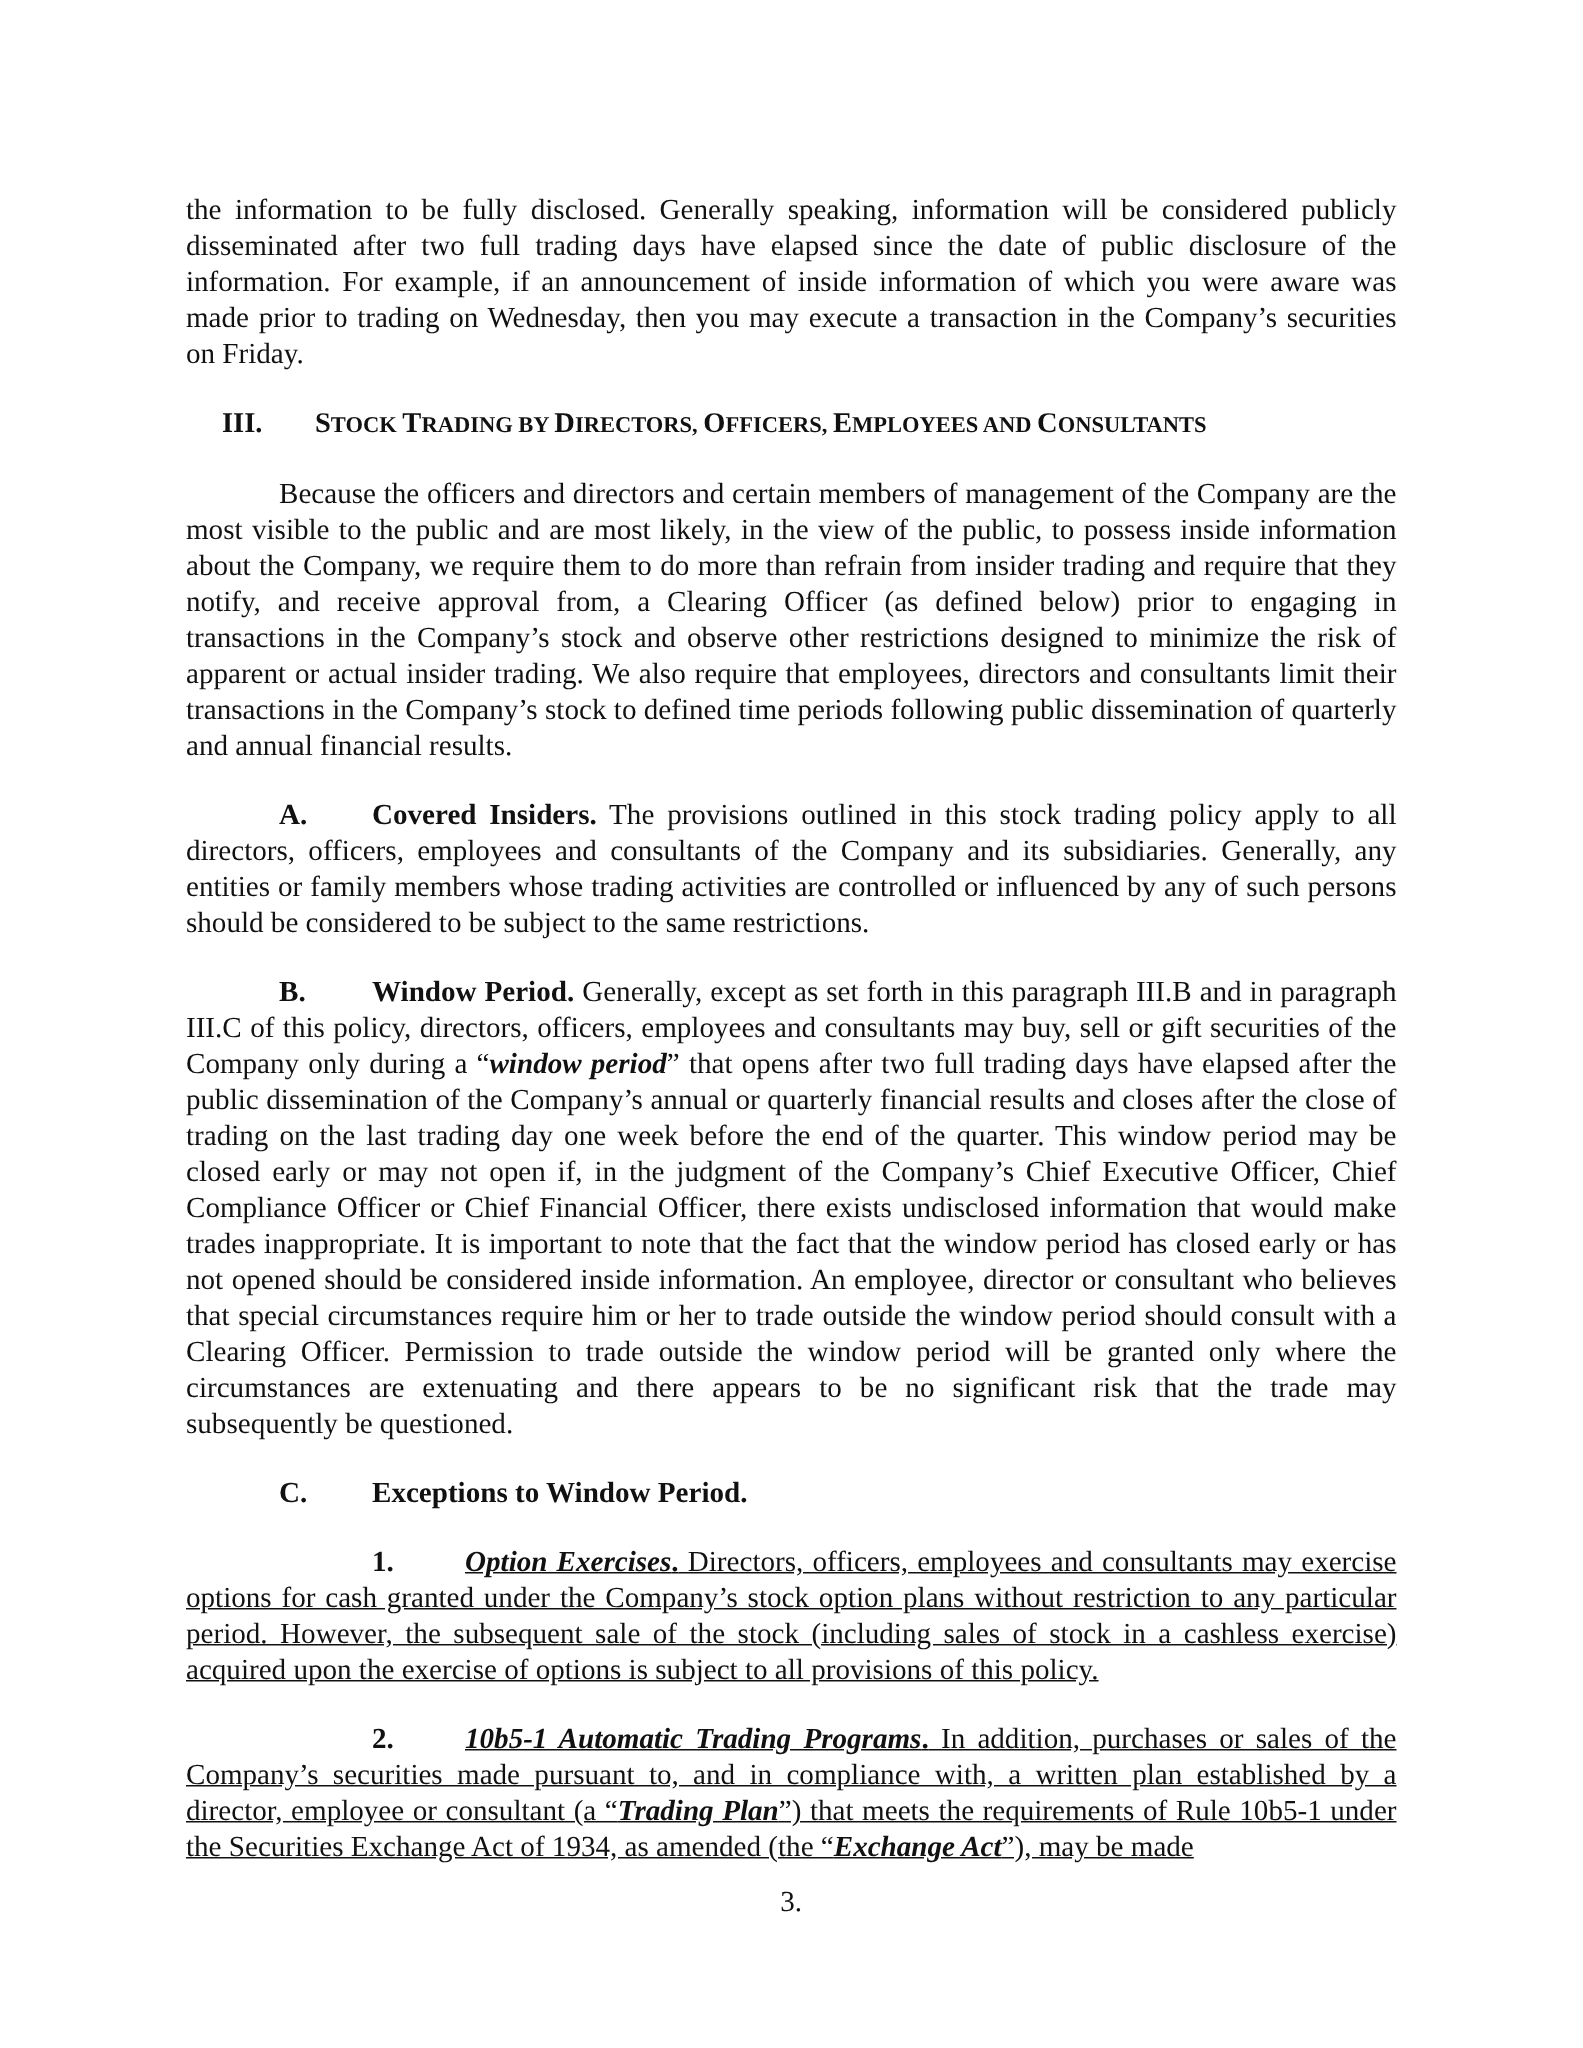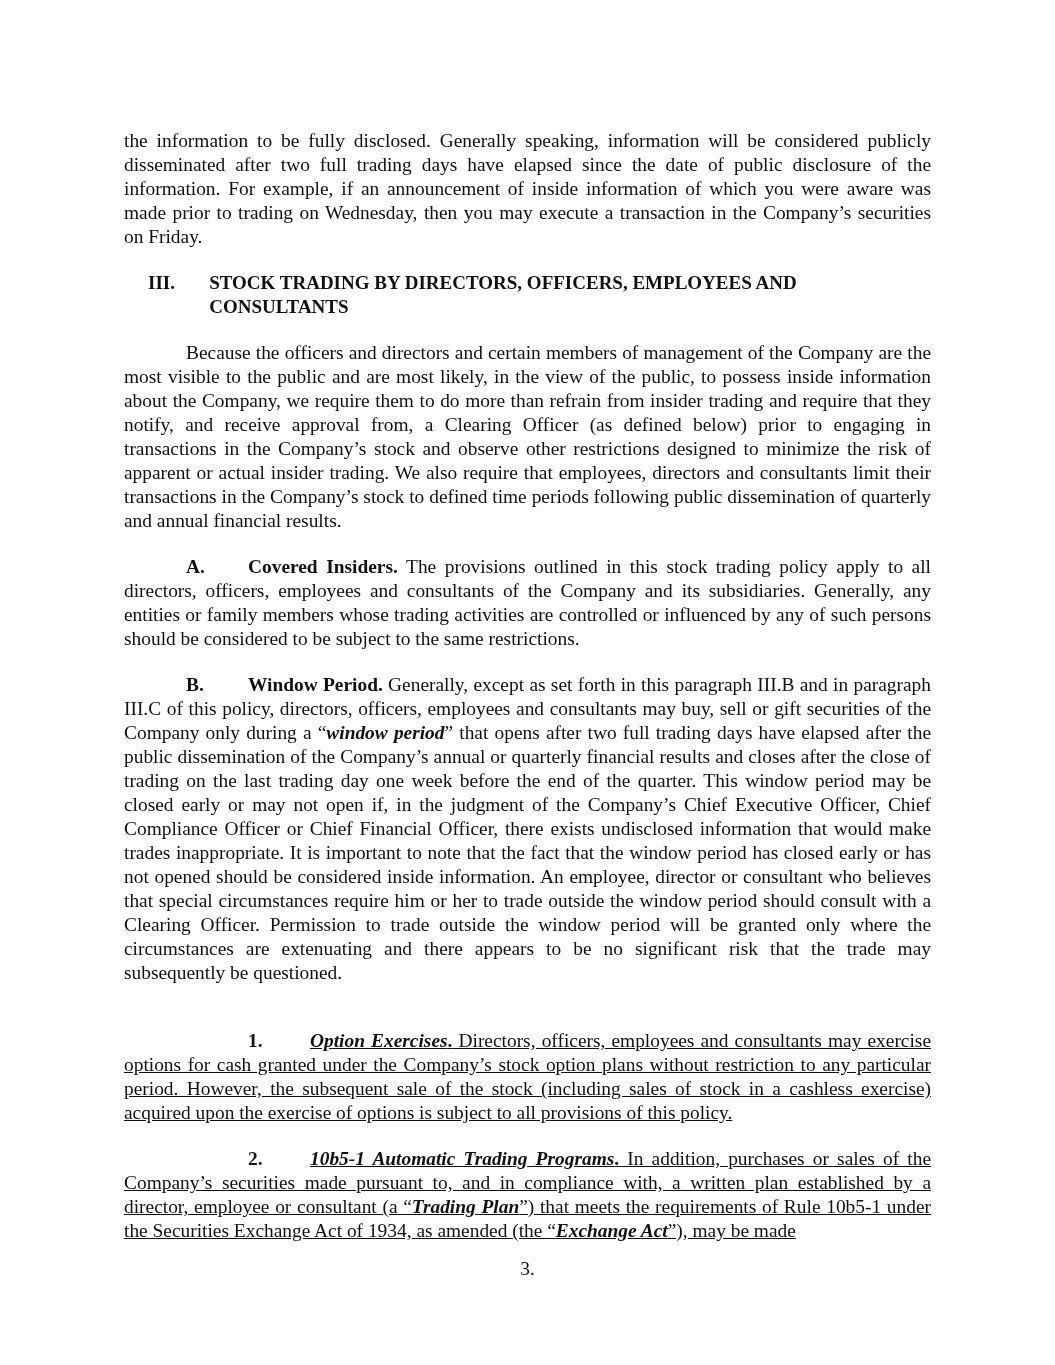--- a/index.html
+++ b/index.html
@@ -10,21 +10,21 @@
   .page {
     position: absolute; left: 124px; top: 129px; width: 807px;
     font-size: 19.4px; line-height: 24px;
   }
   p { margin: 0; text-align: justify; }
   .indent { text-indent: 62px; }
   .gap { height: 22px; }
   .heading { font-weight: bold; font-size: 19px; display: flex; }
   .heading .num { width: 62px; display: inline-block; margin-left: 24px; }
   .sc-big { font-size: 19px; }
-  .sc-small { font-size: 19px; }
+  .sc-small { font-size: 15px; }
   .lbl { display: inline-block; font-weight: bold; }
   .lbl-a { width: 62px; }
   .sub-head { margin-left: 62px; font-weight: bold; }
   .sub-head .lbl-c { display: inline-block; width: 62px; }
   .indent2 { text-indent: 124px; text-decoration: underline; }
   .lbl-n { display: inline-block; width: 62px; text-indent: 0; font-weight: bold; }
   .bi { font-weight: bold; font-style: italic; }
   .b { font-weight: bold; margin-top: 20px; }
   .footer {
     position: absolute; left: 0; width: 1055px; top: 1258px;
@@ -54,20 +54,21 @@
   <div class="gap"></div>
 
   <p class="indent"><span class="lbl lbl-a" style="text-indent:0">A.</span><span class="b">Covered Insiders.</span><span> The provisions outlined in this stock trading policy apply to all directors, officers, employees and consultants of the Company and its subsidiaries. Generally, any entities or family members whose trading activities are controlled or influenced by any of such persons should be considered to be subject to the same restrictions.</span></p>
 
   <div class="gap"></div>
 
   <p class="indent"><span class="lbl lbl-a" style="text-indent:0">B.</span><span class="b">Window Period.</span><span> Generally, except as set forth in this paragraph III.B and in paragraph III.C of this policy, directors, officers, employees and consultants may buy, sell or gift securities of the Company only during a “</span><span class="bi">window period</span><span>” that opens after two full trading days have elapsed after the public dissemination of the Company’s annual or quarterly financial results and closes after the close of trading on the last trading day one week before the end of the quarter. This window period may be closed early or may not open if, in the judgment of the Company’s Chief Executive Officer, Chief Compliance Officer or Chief Financial Officer, there exists undisclosed information that would make trades inappropriate. It is important to note that the fact that the window period has closed early or has not opened should be considered inside information. An employee, director or consultant who believes that special circumstances require him or her to trade outside the window period should consult with a Clearing Officer. Permission to trade outside the window period will be granted only where the circumstances are extenuating and there appears to be no significant risk that the trade may subsequently be questioned.</span></p>
 
   <div class="gap"></div>
 
+  <div class="sub-head"><span class="lbl-c">C.</span><span>Exceptions to Window Period.</span></div>
 
   <div class="gap"></div>
 
   <p class="indent2"><span class="lbl-n">1.</span><span class="bi">Option Exercises</span><span class="b">.</span><span> Directors, officers, employees and consultants may exercise options for cash granted under the Company’s stock option plans without restriction to any particular period. However, the subsequent sale of the stock (including sales of stock in a cashless exercise) acquired upon the exercise of options is subject to all provisions of this policy.</span></p>
 
   <div class="gap"></div>
 
   <p class="indent2"><span class="lbl-n">2.</span><span class="bi">10b5-1 Automatic Trading Programs</span><span class="b">.</span><span> In addition, purchases or sales of the Company’s securities made pursuant to, and in compliance with, a written plan established by a director, employee or consultant (a “</span><span class="bi">Trading Plan</span><span>”) that meets the requirements of Rule 10b5-1 under the Securities Exchange Act of 1934, as amended (the “</span><span class="bi">Exchange Act</span><span>”), may be made</span></p>
 
 </div>

